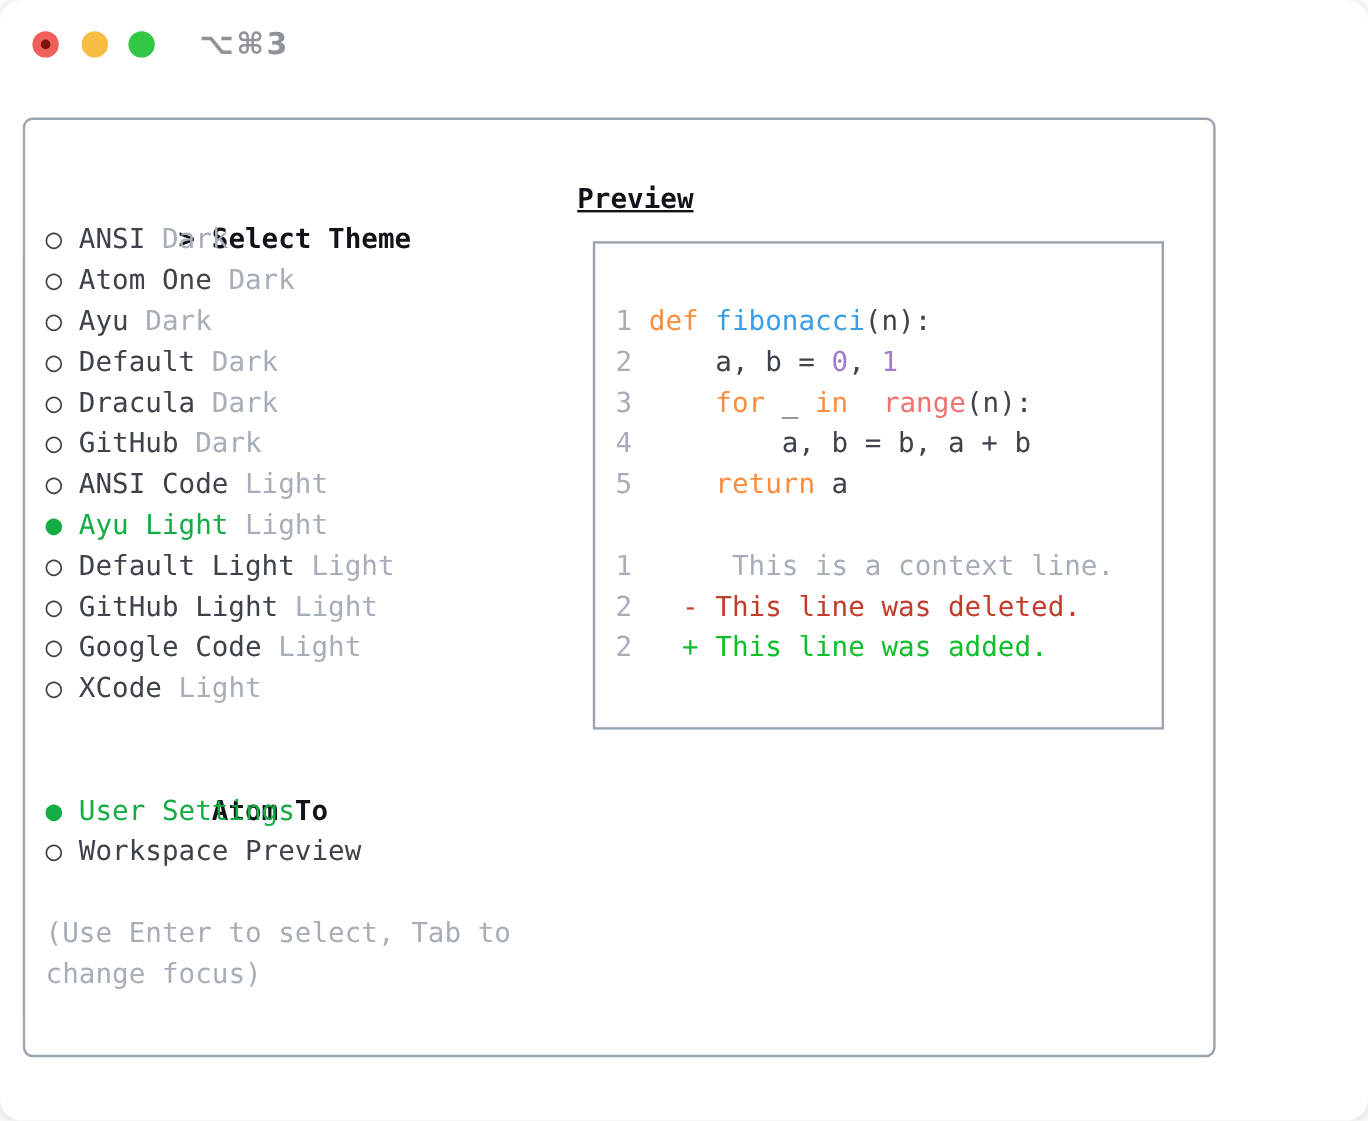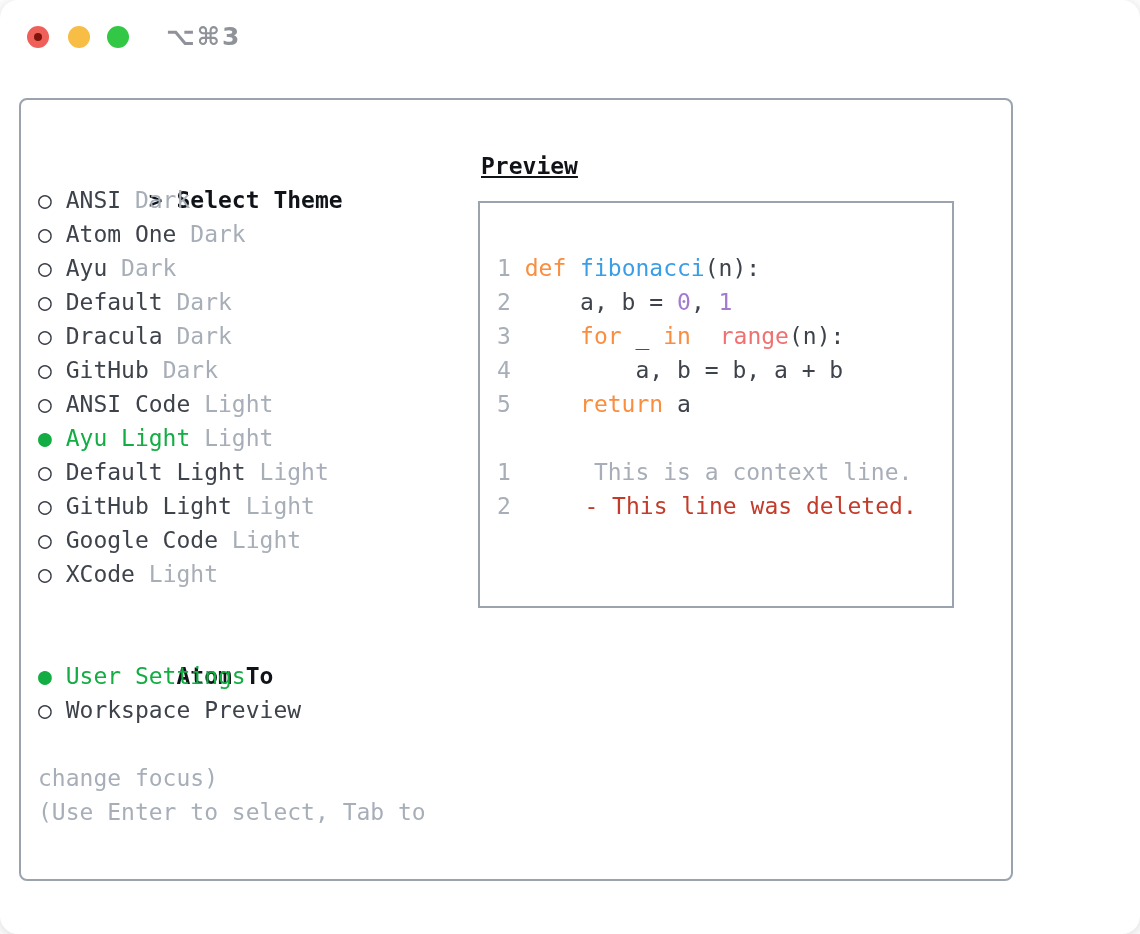--- a/index.html
+++ b/index.html
@@ -39,32 +39,32 @@
   .pfx { display: inline-block; width: 2ch; }
   .bold { font-weight: 700; color: var(--heading, #101419); }
   .text { color: var(--text, #3d424b); }
   .muted { color: var(--muted, #a7aeb8); }
   .green { color: var(--accent-green, #13ad43); }
   
   .sidebar { position: absolute; left: 17px; top: 49px; width: 440px; }
   
   .preview-header { position: absolute; left: 460px; top: 49px; text-decoration: underline; }
   .preview-box {
-    position: absolute; left: 457px; top: 101px; width: 476px; height: 407px;
+    position: absolute; left: 473px; top: 101px; width: 476px; height: 407px;
     border: 2px solid var(--border, #9aa3ae); box-sizing: border-box;
     padding: 48px 0 0 17px; overflow: hidden;
   }
   .num { display: inline-block; width: 2ch; color: var(--muted, #a7aeb8); }
   .tk-plain   { color: var(--text, #3d424b); }
   .tk-keyword { color: var(--code-keyword, #fa8d3e); }
   .tk-func    { color: var(--code-function, #399ee6); }
   .tk-const   { color: var(--code-constant, #a37acc); }
   .tk-special { color: var(--code-special, #f07171); margin-left: 15px; }
   .tk-context { color: var(--muted, #a7aeb8); }
-  .tk-del     { color: var(--diff-deleted, #c33b2a); margin-left: 32px; }
+  .tk-del     { color: var(--diff-deleted, #c33b2a); }
   .tk-add     { color: var(--diff-added, #0fbf2a); }
 </style>
 </head>
 <body>
 
 <div class="window">
 
   <div class="titlebar">
     <div class="light light-close"></div>
     <div class="light light-min"></div>
@@ -94,31 +94,32 @@
         </div>
       <div class="row"></div>
       <div class="row">
         <span class="pfx"></span><span class="bold">Atom To</span>
       </div>
       <div>
           <div class="row"><span class="pfx green">●</span><span class="green">User Settings</span></div>
           <div class="row"><span class="pfx text">○</span><span class="text">Workspace Preview</span></div>
         </div>
       <div class="row"></div>
+      <div class="row muted">(Use Enter to select, Tab to</div>
       <div class="row muted">change focus)</div>
-      <div class="row muted">(Use Enter to select, Tab to</div>
     </div>
 
     <div class="preview-header row bold">Preview</div>
 
     <div class="preview-box">
         <div class="row"><span class="num">1</span><span class="tk-keyword">def</span><span class="tk-plain"> </span><span class="tk-func">fibonacci</span><span class="tk-plain">(n):</span></div>
         <div class="row"><span class="num">2</span><span class="tk-plain">    a, b = </span><span class="tk-const">0</span><span class="tk-plain">, </span><span class="tk-const">1</span></div>
         <div class="row"><span class="num">3</span><span class="tk-plain">    </span><span class="tk-keyword">for</span><span class="tk-plain"> _ </span><span class="tk-keyword">in</span><span class="tk-plain"> </span><span class="tk-special">range</span><span class="tk-plain">(n):</span></div>
         <div class="row"><span class="num">4</span><span class="tk-plain">        a, b = b, a + b</span></div>
         <div class="row"><span class="num">5</span><span class="tk-plain">    </span><span class="tk-keyword">return</span><span class="tk-plain"> a</span></div>
         <div class="row"></div>
         <div class="row"><span class="num">1</span><span class="tk-context">     This is a context line.</span></div>
         <div class="row"><span class="num">2</span><span class="tk-plain">  </span><span class="tk-del">- This line was deleted.</span></div>
+        <div class="row"><span class="num">2</span><span class="tk-plain">  </span><span class="tk-add">+ This line was added.</span></div>
       </div>
 
   </div>
 </div>
 
 </body></html>

